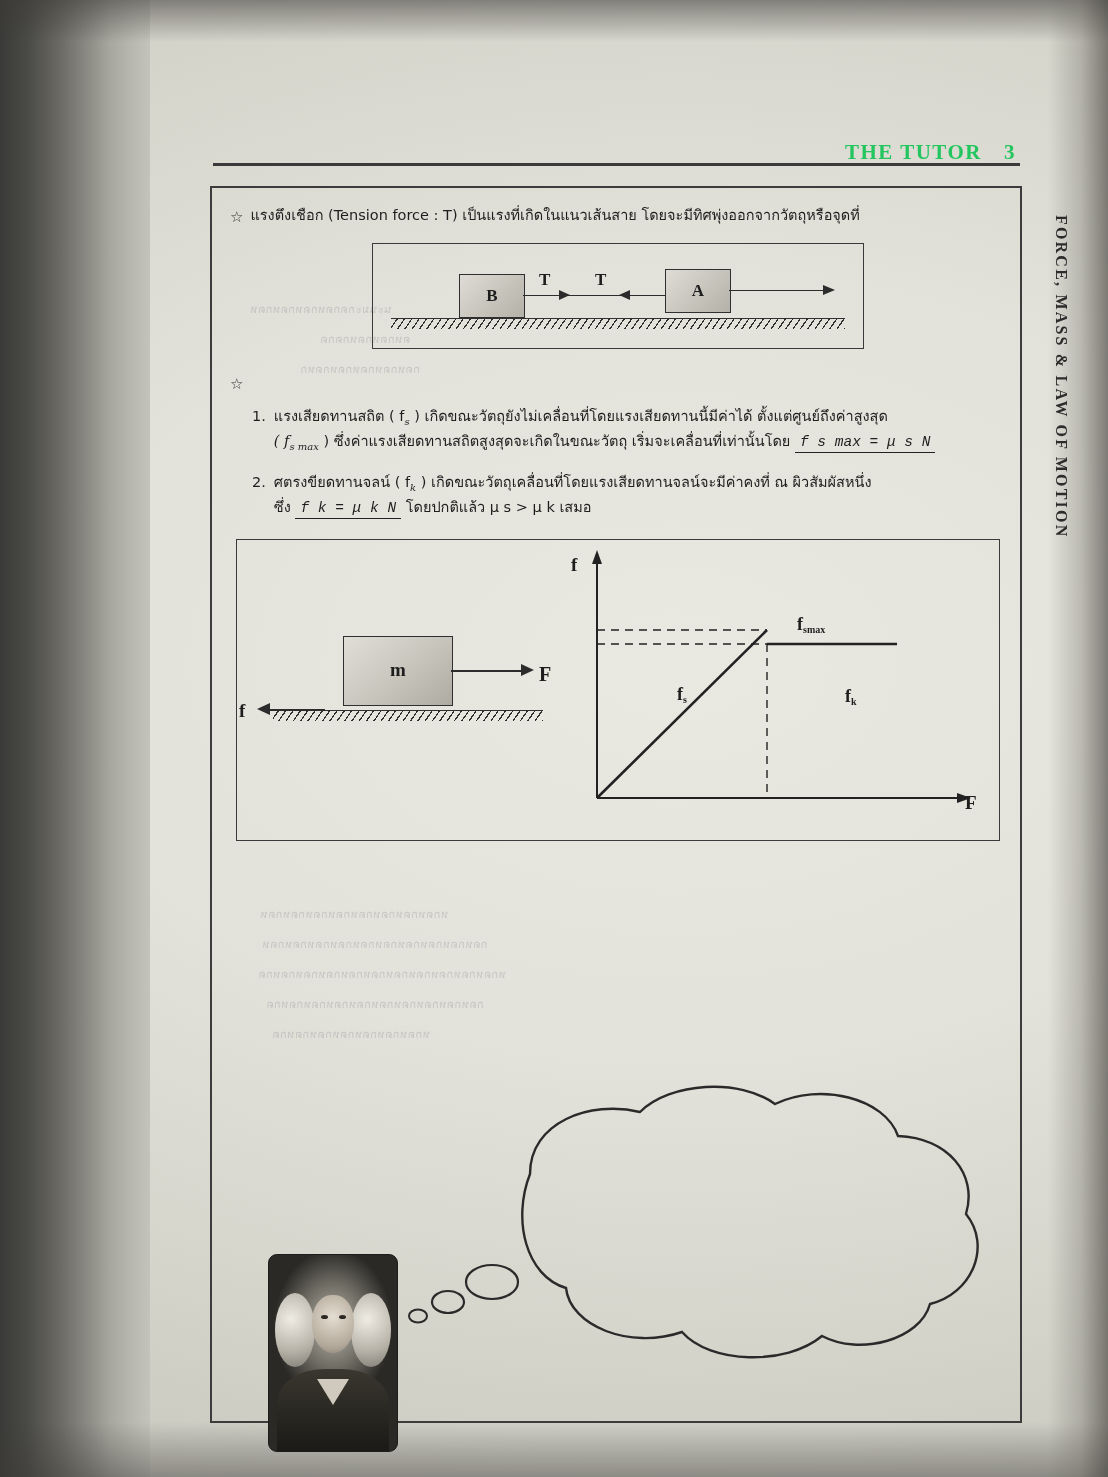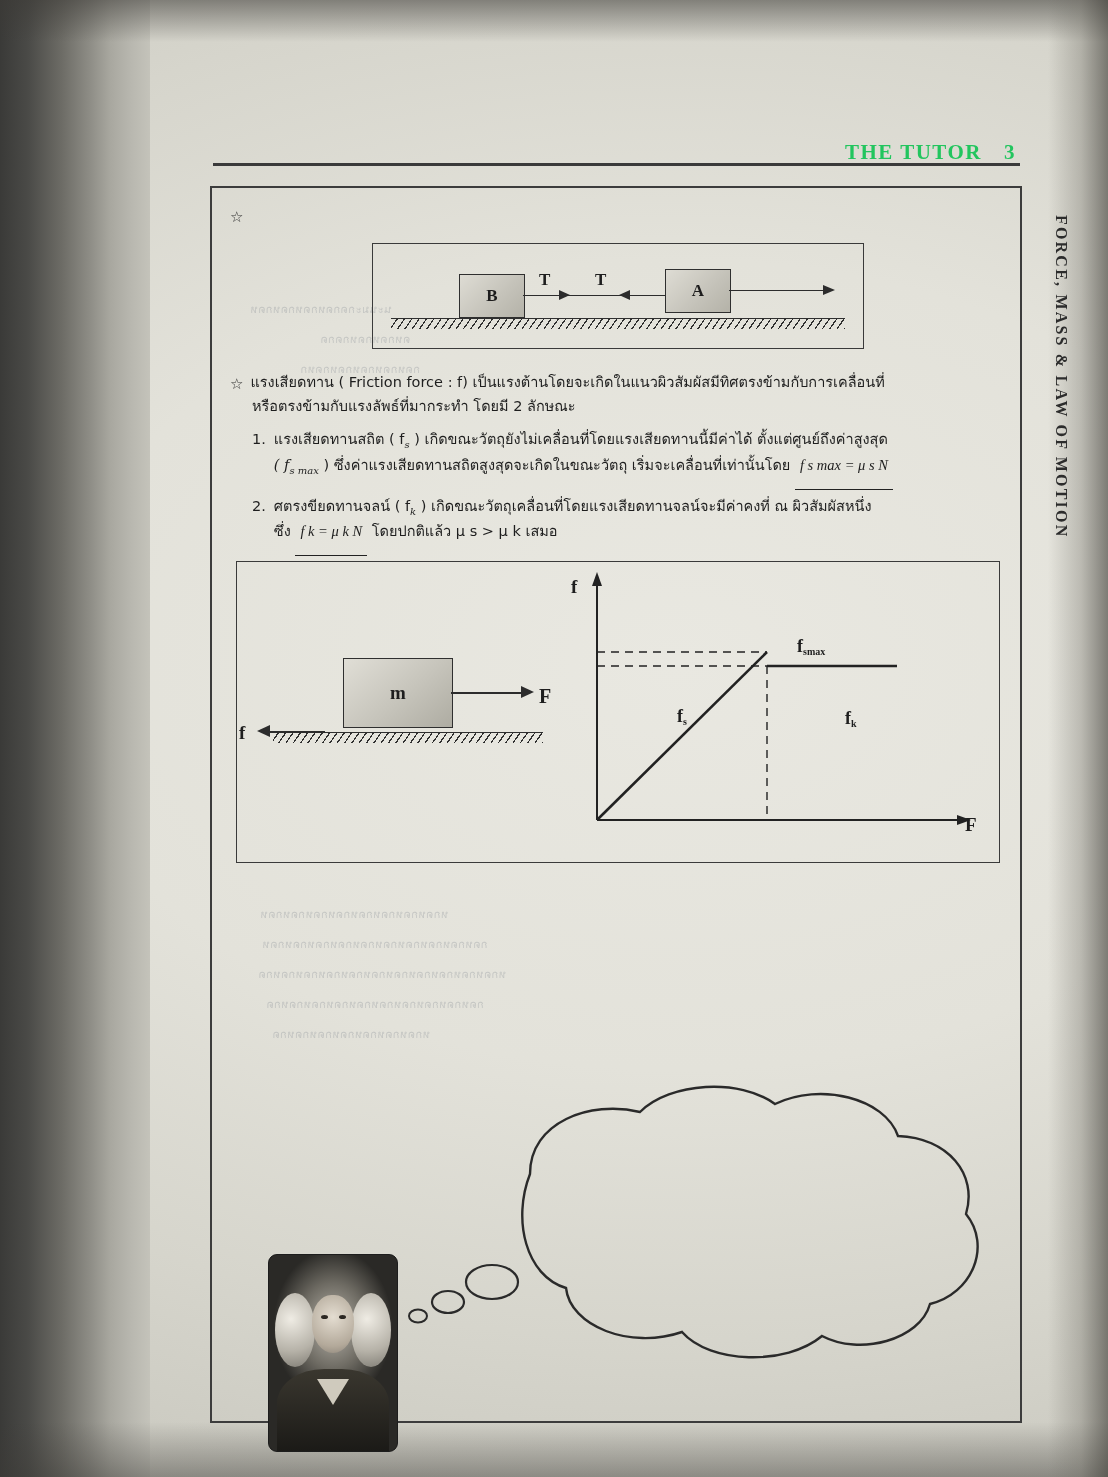--- a/index.html
+++ b/index.html
@@ -148,24 +148,24 @@
     display: flex;
     gap: 8px;
     margin-bottom: 10px;
   }
   .numitem .num { flex: 0 0 auto; }
   .numitem .body { flex: 1 1 auto; }
 
   .ital { font-family: "DejaVu Serif", serif; font-style: italic; }
   .sub { font-size: 10px; vertical-align: sub; }
   .formula {
-    font-family: Liberation Serif, serif;
+    font-family: Liberation Mono, monospace;
     font-style: italic;
     border-bottom: 1.5px solid #222;
-    padding: 0 5px 16px 5px;
+    padding: 0 5px 2px 5px;
     white-space: nowrap;
     margin-top: 46px;
   }
 
   .para-gap { margin-top: 26px; }
 
   
   .fig1 {
     position: relative;
     margin: 14px auto 0 auto;
@@ -378,40 +378,39 @@
 </div>
 <div class="header-rule"></div>
 
 <div class="side-title">FORCE, MASS &amp; LAW OF MOTION</div>
 
 <div class="frame">
   <div class="content">
 
     <div class="bullet-row">
       <span class="star">☆</span>
+      <span>แรงตึงเชือก (Tension force : T) เป็นแรงที่เกิดในแนวเส้นสาย โดยจะมีทิศพุ่งออกจากวัตถุหรือจุดที่</span>
     </div>
 
     <div class="fig1">
       <div class="blockB">B</div>
       <div class="blockA">A</div>
       <div class="rope"></div>
       <div class="arrowR"></div>
       <div class="arrowL"></div>
       <div class="Tlbl T1">T</div>
       <div class="Tlbl T2">T</div>
       <div class="pullline"></div>
       <div class="pullhead"></div>
       <div class="ground"></div>
     </div>
 
     <div class="bullet-row" style="margin-top:22px;">
       <span class="star">☆</span>
-      <span>แรงเสียดทาน ( Friction force : f)  เป็นแรงต้านโดยจะเกิดในแนวผิวสัมผัสมีทิศตรงข้ามกับการเคลื่อนที่</span>
-    </div>
-    <div class="para-indent">หรือตรงข้ามกับแรงลัพธ์ที่มากระทำ โดยมี 2 ลักษณะ</div>
+    </div>
 
     <div class="numlist">
 
       <div class="numitem">
         <span class="num">1.</span>
         <span class="body">
           <span>แรงเสียดทานสถิต  ( f</span><span class="ital sub">s</span><span> )  เกิดขณะวัตถุยังไม่เคลื่อนที่โดยแรงเสียดทานนี้มีค่าได้ ตั้งแต่ศูนย์ถึงค่าสูงสุด</span>
           <br>
           <span class="ital">( f</span><span class="ital sub">s max</span><span> )  ซึ่งค่าแรงเสียดทานสถิตสูงสุดจะเกิดในขณะวัตถุ เริ่มจะเคลื่อนที่เท่านั้นโดย</span>
           <span class="formula">f s max = μ s N</span>

